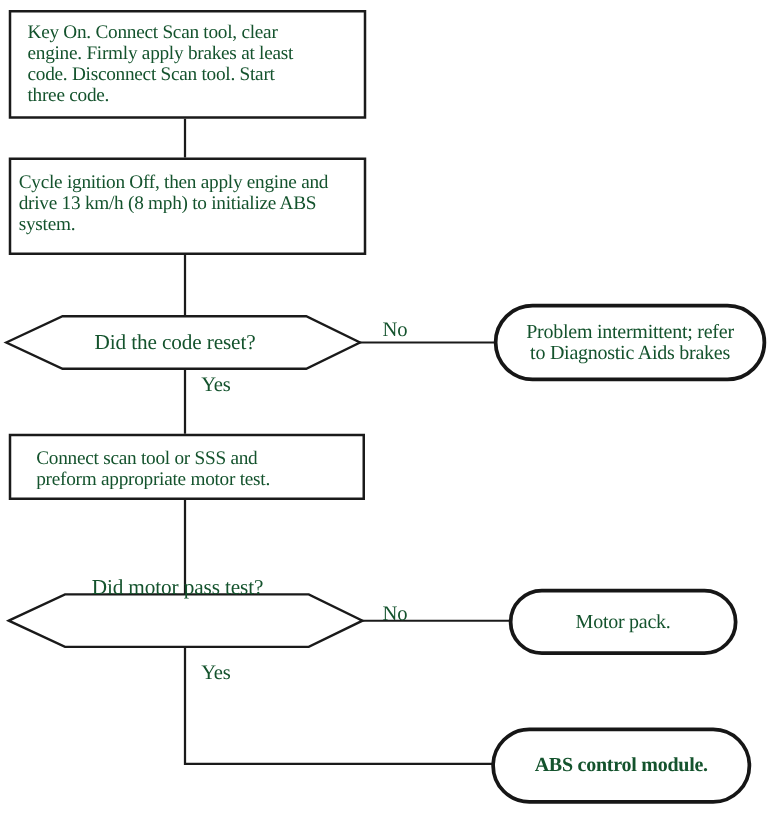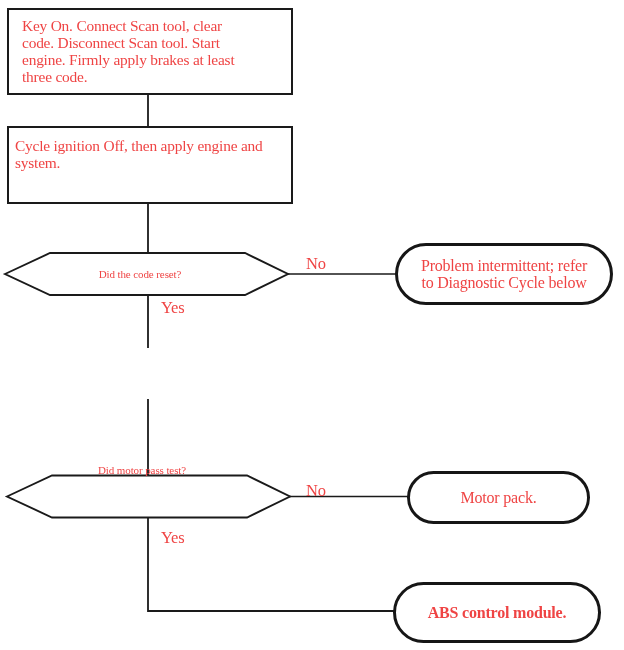--- a/index.html
+++ b/index.html
@@ -1,36 +1,36 @@
 <!DOCTYPE html>
 <html><head>
 <meta charset="utf-8">
 <style>
   html,body{margin:0;padding:0;background:#ffffff;}
   .stage{
     position:relative;width:624px;height:650px;background:#ffffff;
-    font-family:"Liberation Serif","DejaVu Serif",serif;color:#ef4444;
+    font-family:"Liberation Serif","DejaVu Serif",serif;color:#14532d;
     overflow:hidden;
   }
   svg.wires{position:absolute;left:0;top:0;width:624px;height:650px;}
   .node{position:absolute;box-sizing:border-box;background:#ffffff;}
   .process{
     border:2px solid #1a1a1a;
     font-size:15.4px;line-height:17px;letter-spacing:-0.2px;
   }
   .process .tline{white-space:nowrap;}
   .terminator{
     border:3.6px solid #161616;
     display:flex;flex-direction:column;align-items:center;justify-content:center;
     text-align:center;font-size:16px;line-height:17.5px;letter-spacing:-0.2px;
   }
   .terminator .tline{white-space:nowrap;}
   .decision-label{
     position:absolute;display:flex;align-items:center;justify-content:center;
-    font-size:11px;letter-spacing:-0.1px;white-space:nowrap;
+    font-size:17px;letter-spacing:-0.1px;white-space:nowrap;
   }
   .edge-label{
     position:absolute;font-size:16.5px;letter-spacing:-0.2px;white-space:nowrap;
   }
   
   #step1{left:7px;top:8px;width:286px;height:87px;padding:7px 6px 0 13px;}
   #step2{left:7px;top:126px;width:286px;height:78px;padding:9px 4px 0 6px;}
   #step3{left:7px;top:347px;width:285px;height:53px;padding:9px 6px 0 20px;}
   #terminal1{left:395px;top:243px;width:218px;height:62px;border-radius:31px;}
   #terminal2{left:407px;top:471px;width:183px;height:53px;border-radius:27px;text-align:right;}
@@ -58,37 +58,42 @@
     <line x1="289" y1="496.5" x2="410" y2="496.5" stroke="#1a1a1a" stroke-width="1.6"></line>
 
     <polyline points="148,517 148,611 396,611" fill="none" stroke="#1a1a1a" stroke-width="1.8"></polyline>
 
     <polygon points="5,274 50,253 245,253 288,274 245,295 50,295" fill="#ffffff" stroke="#1a1a1a" stroke-width="1.9"></polygon>
     <polygon points="7,496.5 52,475.5 247,475.5 290,496.5 247,517.5 52,517.5" fill="#ffffff" stroke="#1a1a1a" stroke-width="1.9"></polygon>
   </svg>
 
   <div class="node process" id="step1">
     <div class="tline">Key On. Connect Scan tool, clear</div>
+    <div class="tline">engine. Firmly apply brakes at least</div>
     <div class="tline">code. Disconnect Scan tool. Start</div>
-    <div class="tline">engine. Firmly apply brakes at least</div>
     <div class="tline">three code.</div>
   </div>
 
   <div class="node process" id="step2">
     <div class="tline">Cycle ignition Off, then apply engine and</div>
+    <div class="tline">drive 13 km/h (8 mph) to initialize ABS</div>
     <div class="tline">system.</div>
   </div>
 
+  <div class="node process" id="step3">
+    <div class="tline">Connect scan tool or SSS and</div>
+    <div class="tline">preform appropriate motor test.</div>
+  </div>
 
   <div class="decision-label" id="decision1-label">Did the code reset?</div>
   <div class="decision-label" id="decision2-label">Did motor pass test?</div>
 
   <div class="node terminator" id="terminal1">
     <div class="tline">Problem intermittent; refer</div>
-    <div class="tline">to Diagnostic Cycle below</div>
+    <div class="tline">to Diagnostic Aids brakes</div>
   </div>
 
   <div class="node terminator" id="terminal2">
     <div class="tline">Motor pack.</div>
   </div>
 
   <div class="node terminator" id="terminal3">
     <div class="tline">ABS control module.</div>
   </div>
 

